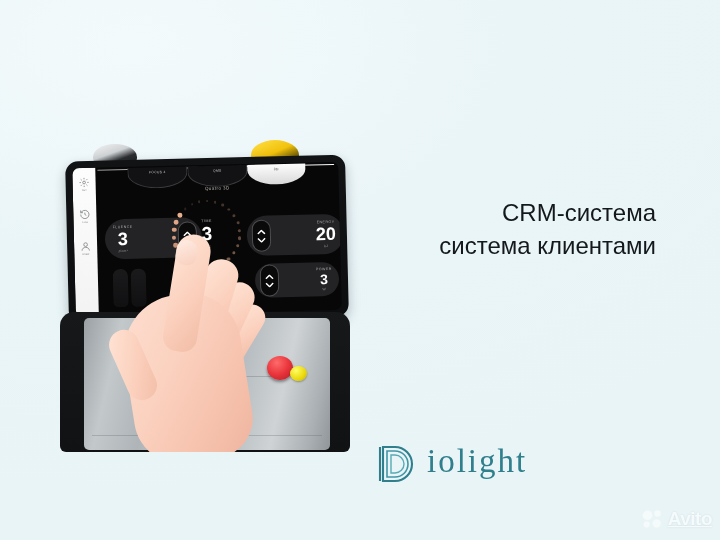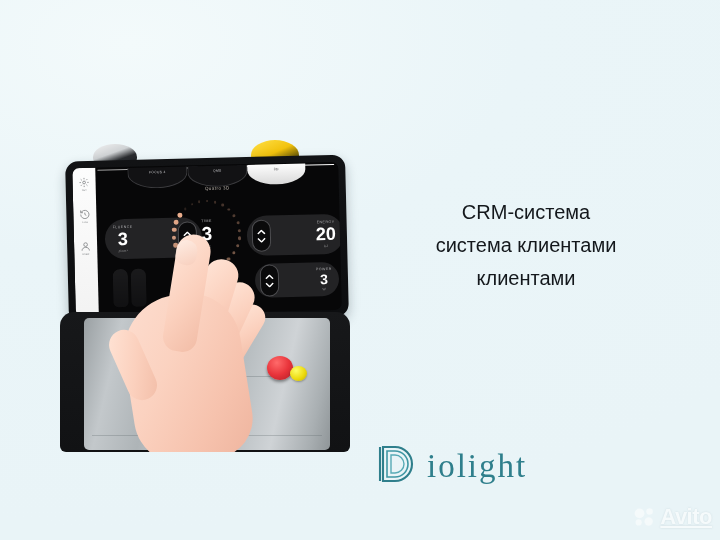--- a/index.html
+++ b/index.html
@@ -16,46 +16,46 @@
 
   
   .headline{
     position:absolute;left:160px;top:45px;
     font-size:27px;font-weight:bold;color:#14181c;
     letter-spacing:-.2px;white-space:nowrap;
   }
 
   
   .copy{
-    position:absolute;left:368px;top:196px;width:316px;
-    text-align:center;color:#14181c;
-    font-size:20px;line-height:33px;
+    position:absolute;left:340px;top:196px;width:316px;
+    text-align:right;color:#14181c;
+    font-size:24px;line-height:33px;
   }
   .copy div{white-space:nowrap;}
 
   
   .logo{
     position:absolute;left:376px;top:443px;
-    display:flex;align-items:flex-end;gap:11px;
+    display:flex;align-items:flex-start;gap:11px;
   }
   .logo-mark{width:40px;height:42px;display:block;}
   .logo-word{
     font-family:"Liberation Serif", serif;
     font-size:33px;color:#2f7f8c;letter-spacing:2px;
   }
 
   
   .avito{
     position:absolute;right:8px;bottom:10px;
     display:flex;align-items:center;gap:4px;
     opacity:.55;
   }
   .avito-dots{width:22px;height:20px;}
   .avito-word{
-    font-size:22px;font-weight:bold;color:#ffffff;
+    font-size:19px;font-weight:bold;color:#ffffff;
     text-shadow:0 0 2px rgba(140,160,170,.55);
     letter-spacing:-.5px;
     text-decoration:underline;
   }
 
   
   .photo{
     position:absolute;left:46px;top:140px;
     width:316px;height:312px;
     overflow:hidden;
@@ -270,21 +270,20 @@
 </style>
 </head>
 <body>
 
 <div class="stage">
 
 
   <div class="copy">
     <div>CRM-система</div>
     <div>система клиентами</div>
-    <div>клиентами</div>
   </div>
 
   <div class="photo">
 
     <div class="knob knob-dark"></div>
     <div class="knob knob-yellow"></div>
 
     <div class="bezel">
       <div class="screen">
 

